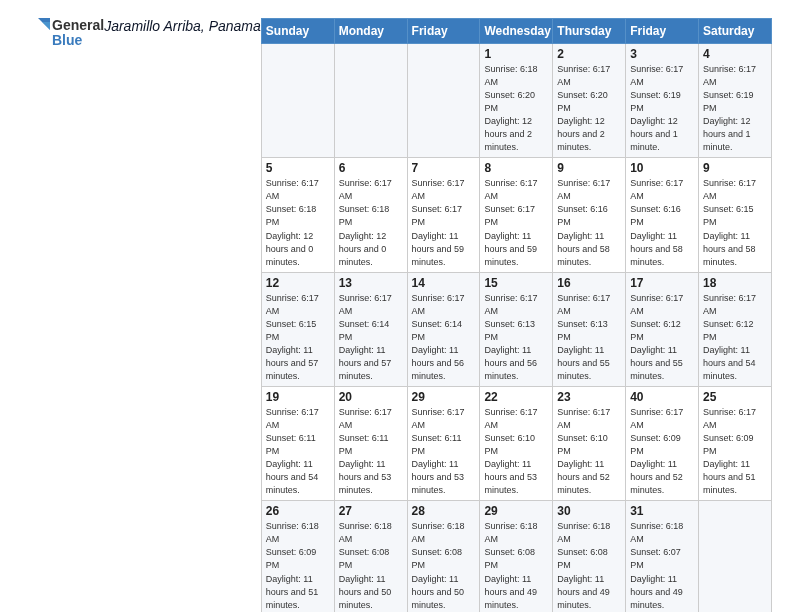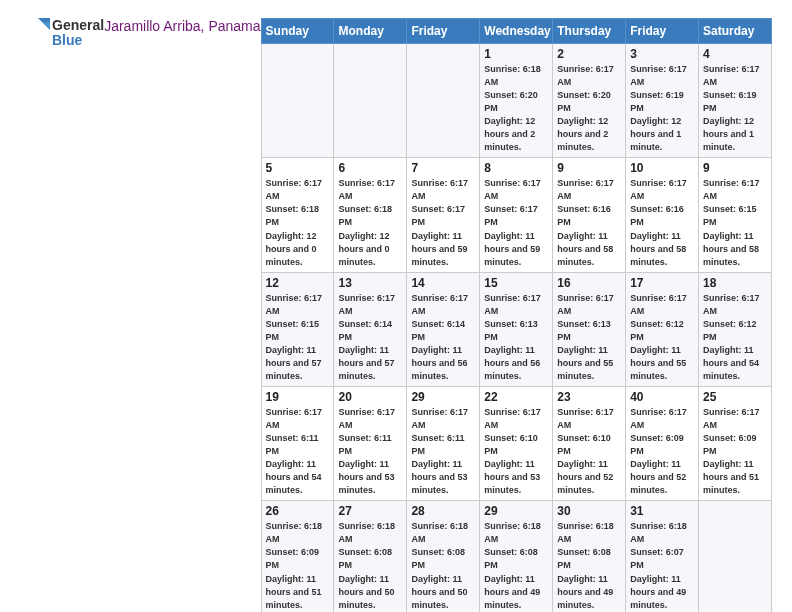--- a/index.html
+++ b/index.html
@@ -32,21 +32,22 @@
       text-align: right;
     }
     .month-title {
       font-size: 32px;
       font-weight: 300;
       color: #333;
       line-height: 1.1;
     }
     .location {
       font-size: 14px;
-      color: #701a75;
+      color: #0f172a;
+      font-style: italic;
     }
     .calendar {
       flex: 1;
       border: 1px solid #ccc;
       border-collapse: collapse;
       width: 100%;
       table-layout: fixed;
     }
     .calendar th {
       background: #3a7bbd;
@@ -76,21 +77,20 @@
       font-size: 12px;
       font-weight: bold;
       color: #222;
       display: block;
       margin-bottom: 2px;
     }
     .cell-text {
       font-size: 9px;
       line-height: 1.45;
       color: #333;
-      font-weight: bold;
     }
     .empty-cell {
       background: #f5f7fa !important;
     }
   </style>
 </head>
 <body>
 
 <div class="page">
   <div class="header">

